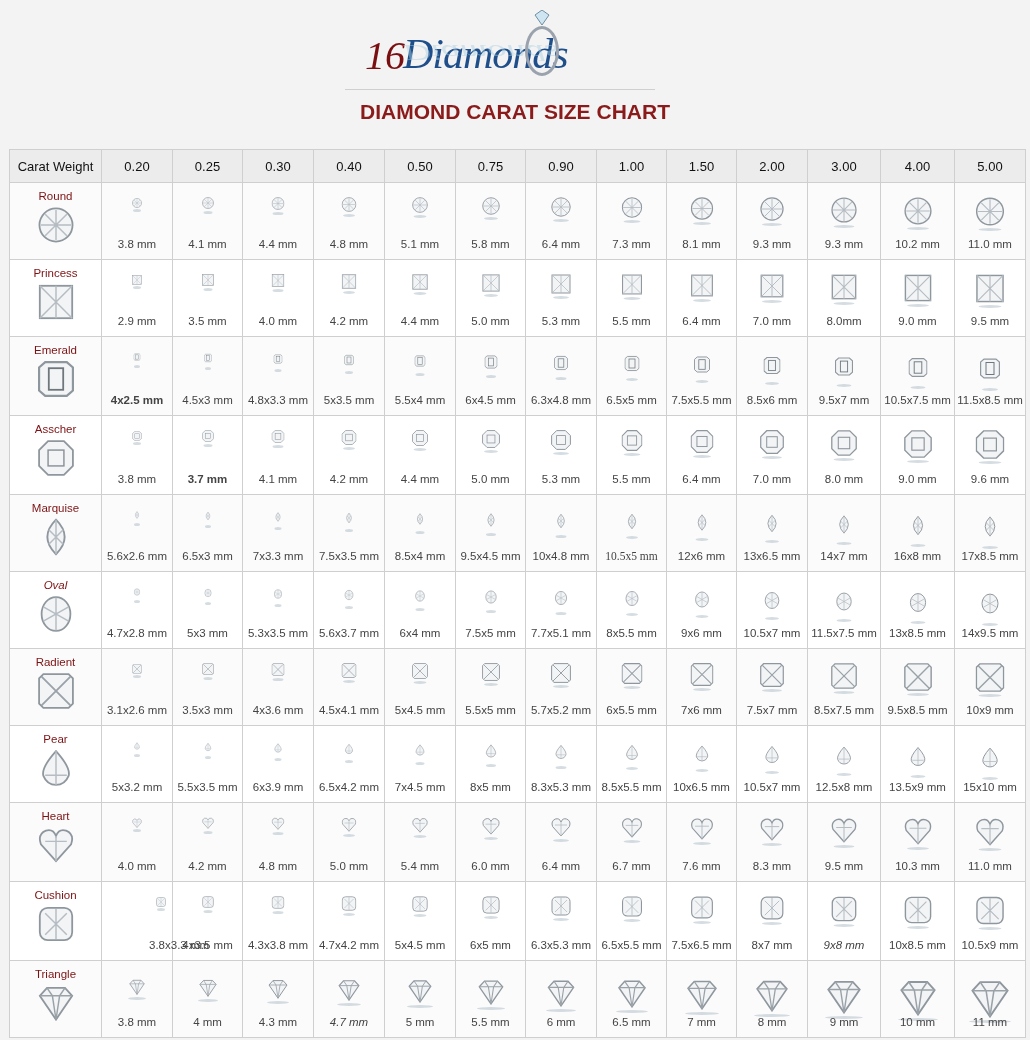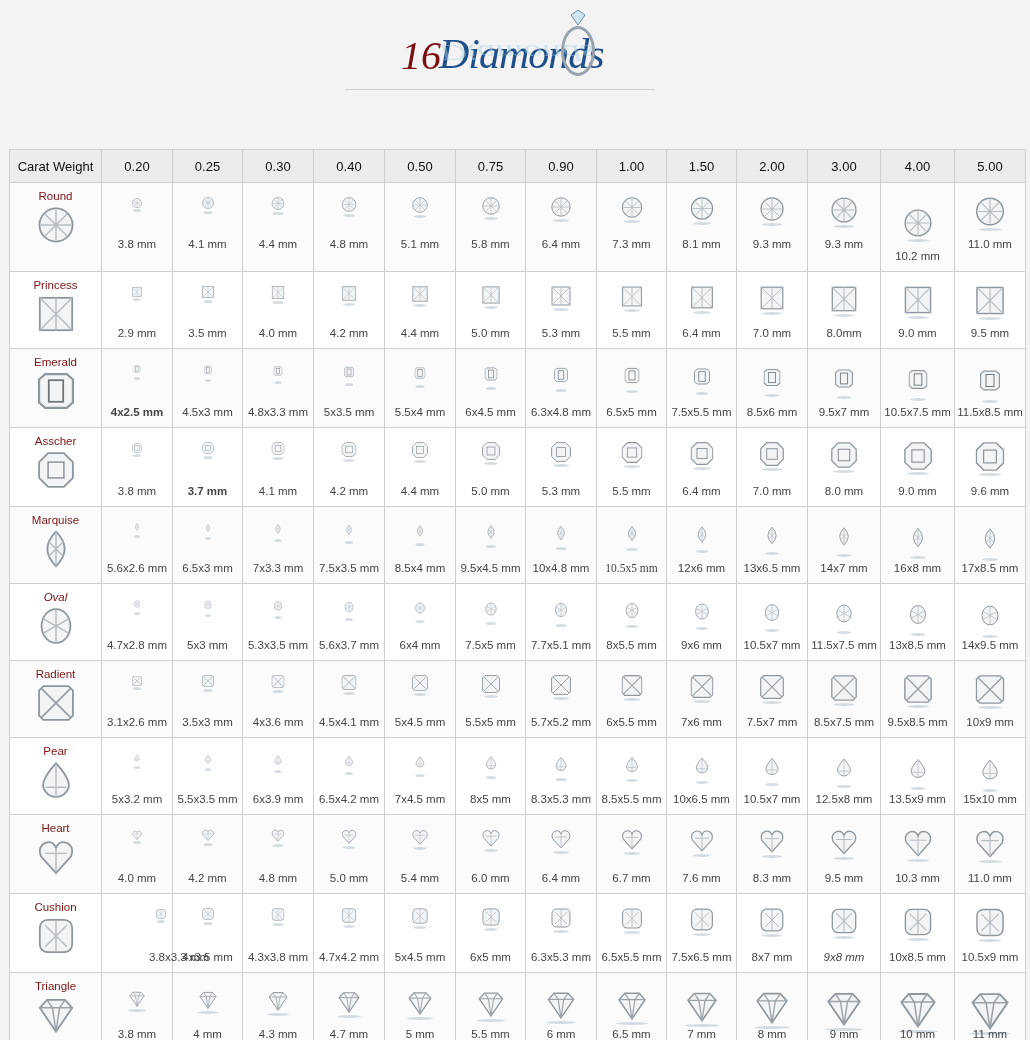--- a/index.html
+++ b/index.html
@@ -1,18 +1,18 @@
 <!DOCTYPE html>
 <html><head>
 <meta charset="utf-8">
 <style>
   html, body { margin:0; padding:0; }
   body { width:1030px; height:1040px; background:#f3f3f3; font-family:"Liberation Sans", sans-serif; position:relative; overflow:hidden; }
   .header { position:absolute; left:0; top:0; width:1030px; height:150px; }
-  .logo { position:absolute; left:365px; top:10px; width:260px; height:80px;margin-left:36px; }
+  .logo { position:absolute; left:365px; top:10px; width:260px; height:80px; }
   .logo .num { position:absolute; left:0; top:22px; font-family:"Liberation Serif", serif; font-style:italic; font-size:40px; color:#7a0f12; }
   .logo .word { position:absolute; left:38px; top:20px; font-family:"Liberation Serif", serif; font-style:italic; font-size:42px; color:#1f4f8a; letter-spacing:-1px; }
   .logo .refl { position:absolute; left:38px; top:56px; font-family:"Liberation Serif", serif; font-style:italic; font-size:38px; color:#a9cfe0; opacity:.45; transform:scaleY(-0.6); transform-origin:top; }
   .ring { position:absolute; left:160px; top:16px; width:34px; height:50px; border:3px solid #9aa3ad; border-radius:50%; box-sizing:border-box; }
   .ring-stone { position:absolute; left:168px; top:0; width:18px; height:16px; }
   .hr { position:absolute; left:345px; top:89px; width:310px; height:1px; background:#cfcfcf; }
   .title { position:absolute; left:0; width:1030px; top:100px; text-align:center; font-size:21px; font-weight:bold; color:#8b1a1a; letter-spacing:0px; }
   table.chart { position:absolute; left:9px; top:149px; border-collapse:collapse; table-layout:fixed; background:#fff; }
   table.chart th, table.chart td { border:1px solid #cfcfcf; text-align:center; padding:0; color:#444; font-size:12px; }
   table.chart th { height:32px; background:#ececec; font-weight:normal; color:#111; font-size:13px; }
@@ -32,20 +32,21 @@
   <div class="logo">
     <span class="num">16</span>
     <span class="word">Diamonds</span>
     <span class="refl">Diamonds</span>
     <div class="ring"></div>
     <svg class="ring-stone" viewBox="0 0 18 16">
         <polygon points="2,5 9,0 16,5 9,15" fill="#cfe6f2" stroke="#6f8ea3" stroke-width="1"></polygon>
       </svg>
   </div>
   <div class="hr"></div>
+  <div class="title">DIAMOND CARAT SIZE CHART</div>
 </div>
 
 <table class="chart" id="chart">
   <colgroup>
     <col style="width:92px">
       <col style="width:71px">
       <col style="width:70px">
       <col style="width:71px">
       <col style="width:71px">
       <col style="width:71px">
@@ -189,21 +190,21 @@
           <div class="cell-wrap" style="height: 76px;">
             <span class="gem" style="top: 14px;"><svg width="26" height="26" viewBox="0 0 100 100">
                 <circle cx="50" cy="50" r="46" fill="#f2f4f6" stroke="#8f979e" stroke-width="5"></circle>
                 <path d="M50 8 L50 92 M8 50 L92 50 M20 20 L80 80 M80 20 L20 80" stroke="#b5bcc2" stroke-width="4"></path>
               </svg></span>
             <span class="shadow" style="top: 42px; width: 21px;"></span>
             <span class="size">9.3 mm</span>
           </div>
         </td>
         <td style="height: 76px;">
-          <div class="cell-wrap" style="height: 76px; margin-top: 12px;">
+          <div class="cell-wrap" style="height: 76px;">
             <span class="gem" style="top: 14px;"><svg width="28" height="28" viewBox="0 0 100 100">
                 <circle cx="50" cy="50" r="46" fill="#f2f4f6" stroke="#8f979e" stroke-width="5"></circle>
                 <path d="M50 8 L50 92 M8 50 L92 50 M20 20 L80 80 M80 20 L20 80" stroke="#b5bcc2" stroke-width="4"></path>
               </svg></span>
             <span class="shadow" style="top: 43.6px; width: 22px;"></span>
             <span class="size">10.2 mm</span>
           </div>
         </td>
         <td style="height: 76px;">
           <div class="cell-wrap" style="height: 76px;">
@@ -1498,21 +1499,21 @@
         <td style="height: 76px;">
           <div class="cell-wrap" style="height: 76px;">
             <span class="gem" style="top: 18px;"><svg width="27" height="20" viewBox="0 0 100 100">
                 <polygon points="5,30 25,8 75,8 95,30 50,96" fill="#f2f4f6" stroke="#8f979e" stroke-width="5"></polygon>
                 <path d="M5 30 L95 30 M25 8 L40 30 L50 96 L60 30 L75 8" stroke="#9aa2a8" stroke-width="4" fill="none"></path>
               </svg></span>
             <span class="shadow" style="top: 39.84px; width: 22px;"></span>
             <span class="size">4.3 mm</span>
           </div>
         </td>
-        <td style="height: 76px;">
+        <td style="height: 76px; font-style: italic;">
           <div class="cell-wrap" style="height: 76px;">
             <span class="gem" style="top: 18px;"><svg width="30" height="22" viewBox="0 0 100 100">
                 <polygon points="5,30 25,8 75,8 95,30 50,96" fill="#f2f4f6" stroke="#8f979e" stroke-width="5"></polygon>
                 <path d="M5 30 L95 30 M25 8 L40 30 L50 96 L60 30 L75 8" stroke="#9aa2a8" stroke-width="4" fill="none"></path>
               </svg></span>
             <span class="shadow" style="top: 41.76px; width: 24px;"></span>
             <span class="size">4.7 mm</span>
           </div>
         </td>
         <td style="height: 76px;">

